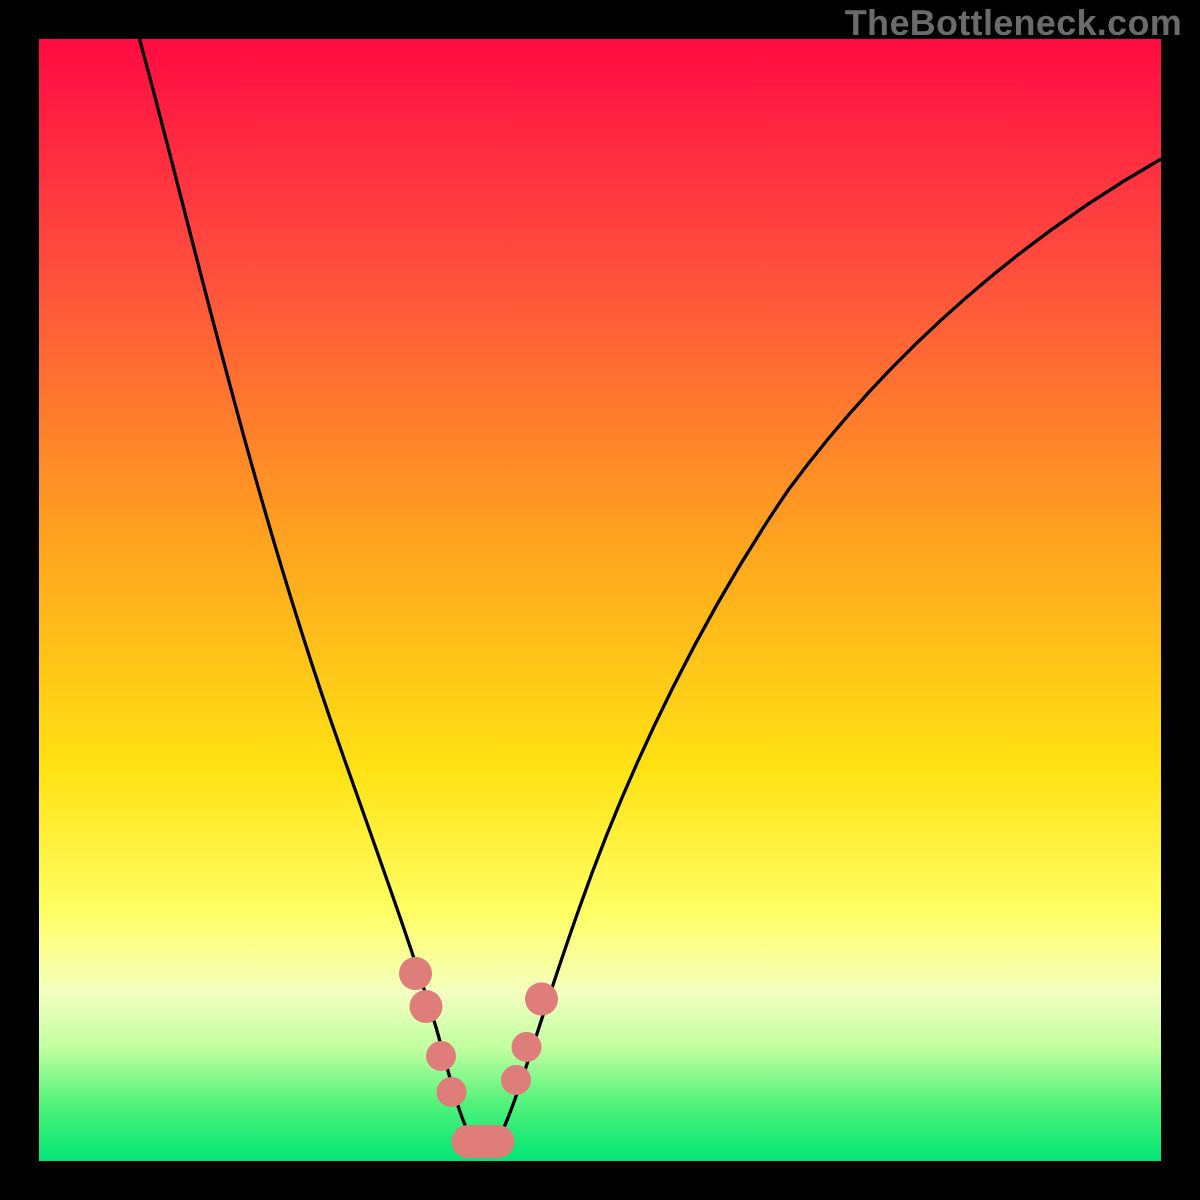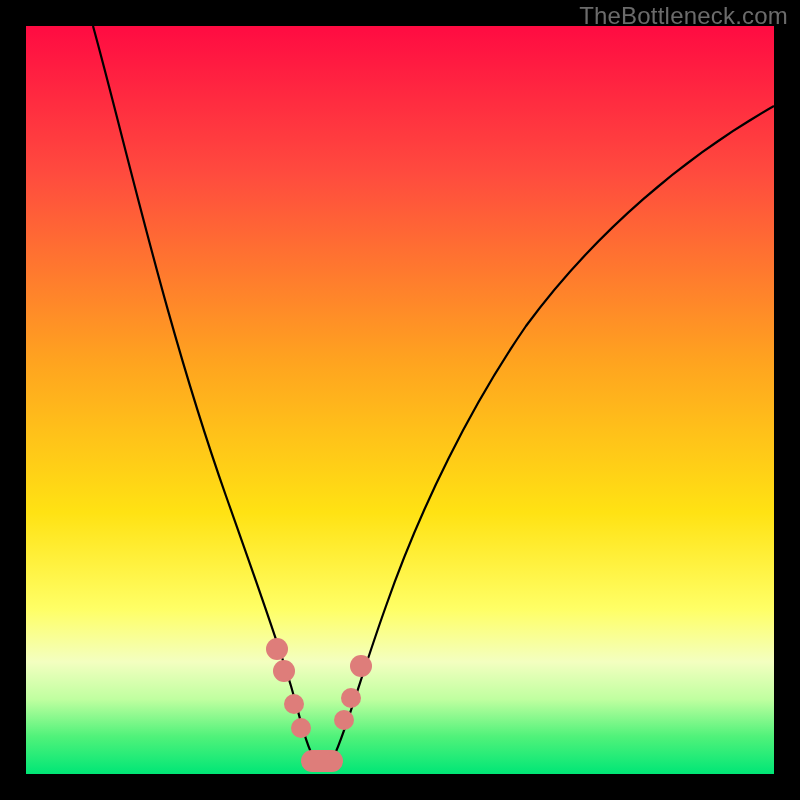--- a/index.html
+++ b/index.html
@@ -20,21 +20,21 @@
     background: #000;
   }
   .watermark {
     position: absolute;
     top: 2px;
     right: 12px;
     color: #6b6b6b;
     font-size: 24px;
     letter-spacing: 0.2px;
     z-index: 20;
-    font-weight: 400;
+    font-weight: 700;
   }
   svg {
     position: absolute;
     left: 26px;
     top: 26px;
     width: 748px;
     height: 748px;
   }
   .curve {
     fill: none;

